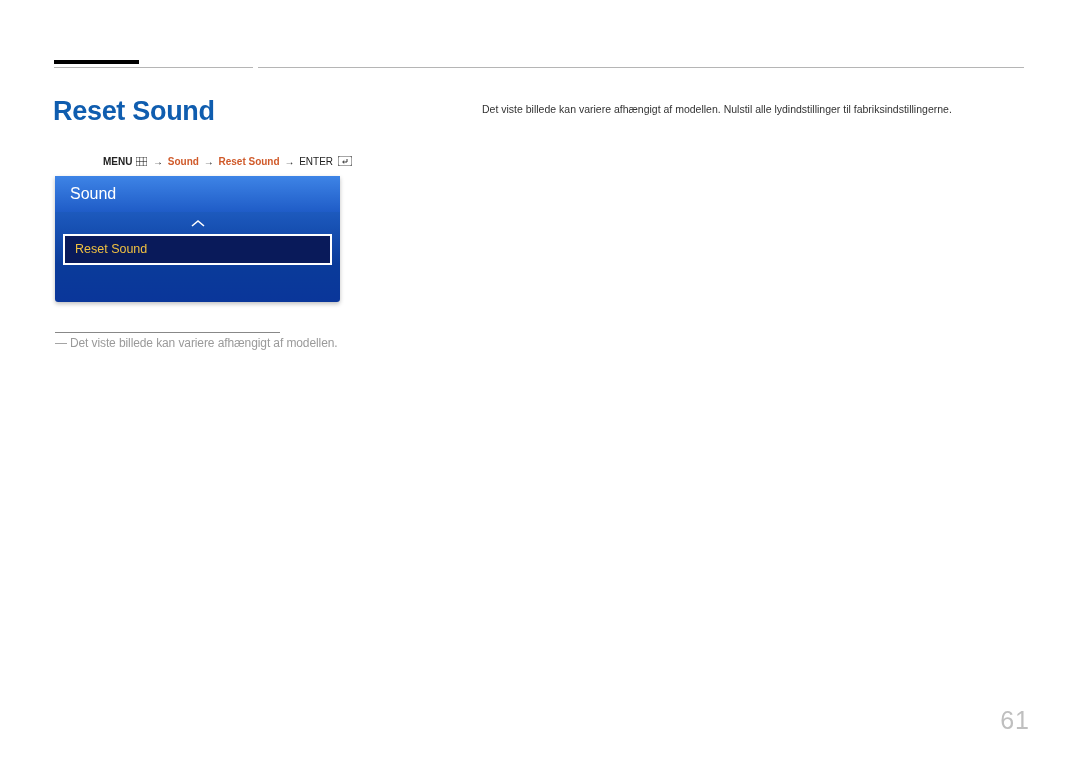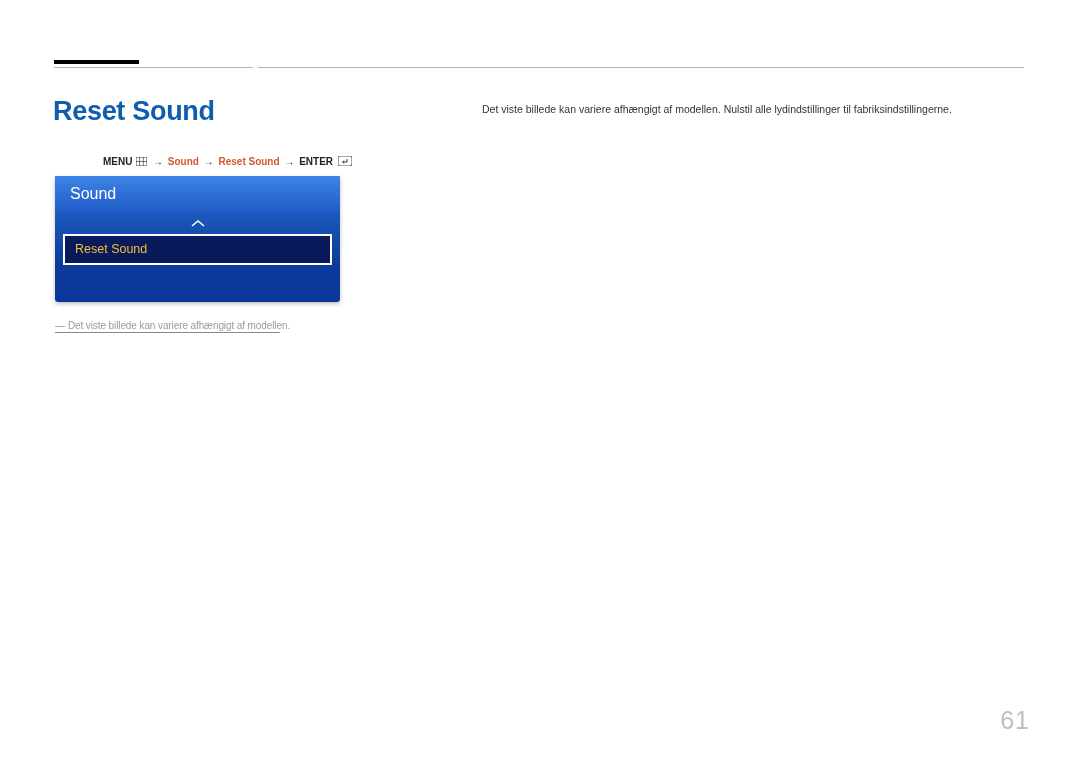--- a/index.html
+++ b/index.html
@@ -76,21 +76,21 @@
     .breadcrumb .arrow {
       color: #222222;
       font-weight: normal;
       margin: 0 2px;
     }
     .breadcrumb .red {
       color: #d05a2a;
       font-weight: bold;
     }
     .breadcrumb .enter-label {
-      font-weight: bold;
+      font-weight: normal;
       color: #222222;
     }
     .breadcrumb .enter-icon {
       display: inline-block;
       vertical-align: middle;
       margin-left: 2px;
     }
     .menu-box {
       position: absolute;
       top: 176px;
@@ -128,23 +128,23 @@
     .footnote-rule {
       position: absolute;
       top: 332px;
       left: 55px;
       width: 225px;
       height: 1px;
       background: #888888;
     }
     .footnote {
       position: absolute;
-      top: 320px;
-      left: 55px;
-      font-size: 10px;
+      top: 336px;
+      left: 55px;
+      font-size: 12px;
       color: #9a9a9a;
       letter-spacing: -0.1px;
     }
     .footnote-dash {
       color: #9a9a9a;
       margin-right: 3px;
     }
     .page-number {
       position: absolute;
       bottom: 28px;

